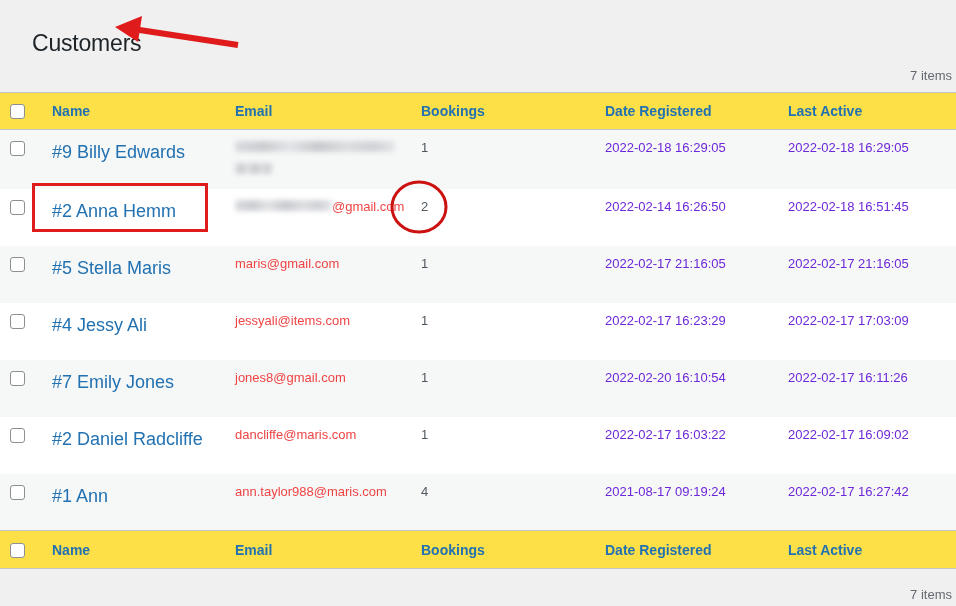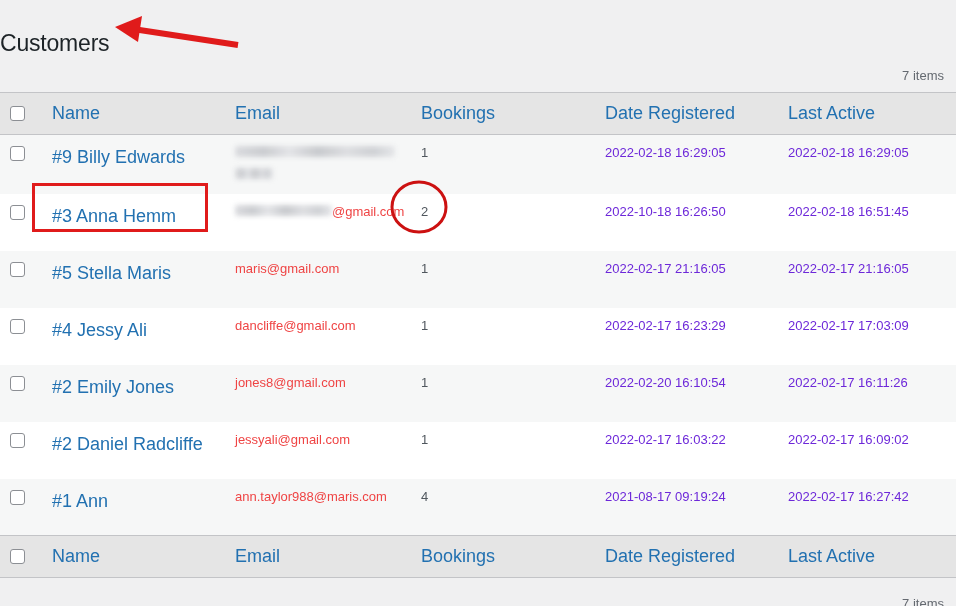--- a/index.html
+++ b/index.html
@@ -24,50 +24,51 @@
   }
   .page-title {
     position: absolute;
     left: 0;
     top: 14px;
     font-size: 23px;
     font-weight: 400;
     color: #1d2327;
     line-height: 1.3;
     letter-spacing: -0.2px;
+    padding-left: 32px;
   }
 
   
   .tablenav-top {
     height: 36px;
     position: relative;
   }
   .displaying-num {
     position: absolute;
-    right: 12px;
+    right: 4px;
     top: 12px;
     font-size: 13px;
     color: #646970;
   }
 
   
   .wp-list-table {
     width: 956px;
     border-collapse: collapse;
     background: #fff;
     border-top: 1px solid #c3c4c7;
     border-bottom: 1px solid #c3c4c7;
     table-layout: fixed;
   }
   .wp-list-table thead th,
   .wp-list-table tfoot th {
-    background: #e5e5e5;
+    background: #fde047;
     text-align: left;
-    font-weight: 400;
-    font-size: 18px;
+    font-weight: 700;
+    font-size: 14px;
     padding: 10px 0 10px 0;
     vertical-align: middle;
     height: 16px;
   }
   .wp-list-table thead tr { border-bottom: 1px solid #c3c4c7; }
   .wp-list-table tfoot tr { border-top: 1px solid #c3c4c7; }
 
   .col-cb     { width: 42px;  padding-left: 10px !important; }
   .col-name   { width: 183px; }
   .col-email  { width: 186px; margin-left: 12px; }
@@ -186,54 +187,54 @@
       <tr class="alt">
         <td class="cb col-cb"><span class="cbx"></span></td>
         <td class="col-name"><a class="row-name" href="#">#9 Billy Edwards</a></td>
         <td class="col-email row-email email-wrap"><span class="blur blur-a1"></span><br><span class="blur blur-a2"></span></td>
         <td class="col-book row-bookings">1</td>
         <td class="col-date row-date">2022-02-18 16:29:05</td>
         <td class="col-active row-date">2022-02-18 16:29:05</td>
       </tr>
       <tr class="plain">
         <td class="cb col-cb"><span class="cbx"></span></td>
-        <td class="col-name"><a class="row-name" href="#">#3 Anna Hemm</a></td>
+        <td class="col-name"><a class="row-name" href="#">#2 Anna Hemm</a></td>
         <td class="col-email row-email email-wrap"><span class="blur blur-b1"></span><span>@gmail.com</span></td>
         <td class="col-book row-bookings">2</td>
-        <td class="col-date row-date">2022-10-18 16:26:50</td>
+        <td class="col-date row-date">2022-02-14 16:26:50</td>
         <td class="col-active row-date">2022-02-18 16:51:45</td>
       </tr>
       <tr class="alt">
         <td class="cb col-cb"><span class="cbx"></span></td>
         <td class="col-name"><a class="row-name" href="#">#5 Stella Maris</a></td>
         <td class="col-email row-email email-wrap"><span>maris@gmail.com</span></td>
         <td class="col-book row-bookings">1</td>
         <td class="col-date row-date">2022-02-17 21:16:05</td>
         <td class="col-active row-date">2022-02-17 21:16:05</td>
       </tr>
       <tr class="plain">
         <td class="cb col-cb"><span class="cbx"></span></td>
         <td class="col-name"><a class="row-name" href="#">#4 Jessy Ali</a></td>
-        <td class="col-email row-email email-wrap"><span>dancliffe@gmail.com</span></td>
+        <td class="col-email row-email email-wrap"><span>jessyali@items.com</span></td>
         <td class="col-book row-bookings">1</td>
         <td class="col-date row-date">2022-02-17 16:23:29</td>
         <td class="col-active row-date">2022-02-17 17:03:09</td>
       </tr>
       <tr class="alt">
         <td class="cb col-cb"><span class="cbx"></span></td>
-        <td class="col-name"><a class="row-name" href="#">#2 Emily Jones</a></td>
+        <td class="col-name"><a class="row-name" href="#">#7 Emily Jones</a></td>
         <td class="col-email row-email email-wrap"><span>jones8@gmail.com</span></td>
         <td class="col-book row-bookings">1</td>
         <td class="col-date row-date">2022-02-20 16:10:54</td>
         <td class="col-active row-date">2022-02-17 16:11:26</td>
       </tr>
       <tr class="plain">
         <td class="cb col-cb"><span class="cbx"></span></td>
         <td class="col-name"><a class="row-name" href="#">#2 Daniel Radcliffe</a></td>
-        <td class="col-email row-email email-wrap"><span>jessyali@gmail.com</span></td>
+        <td class="col-email row-email email-wrap"><span>dancliffe@maris.com</span></td>
         <td class="col-book row-bookings">1</td>
         <td class="col-date row-date">2022-02-17 16:03:22</td>
         <td class="col-active row-date">2022-02-17 16:09:02</td>
       </tr>
       <tr class="alt">
         <td class="cb col-cb"><span class="cbx"></span></td>
         <td class="col-name"><a class="row-name" href="#">#1 Ann</a></td>
         <td class="col-email row-email email-wrap"><span>ann.taylor988@maris.com</span></td>
         <td class="col-book row-bookings">4</td>
         <td class="col-date row-date">2021-08-17 09:19:24</td>

